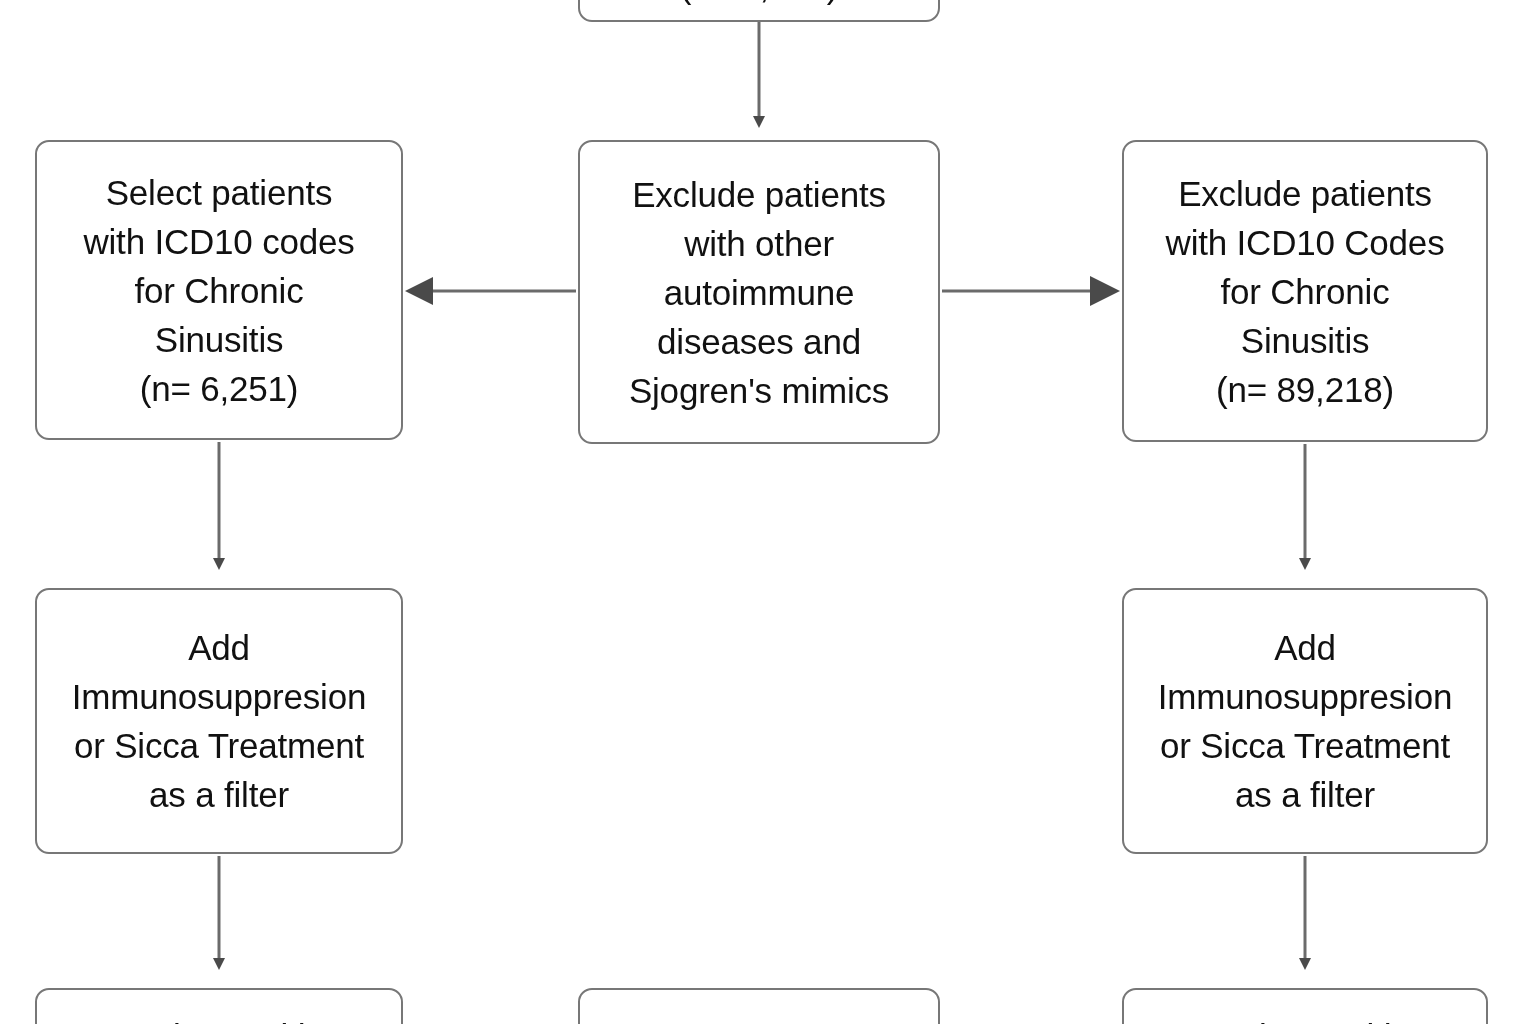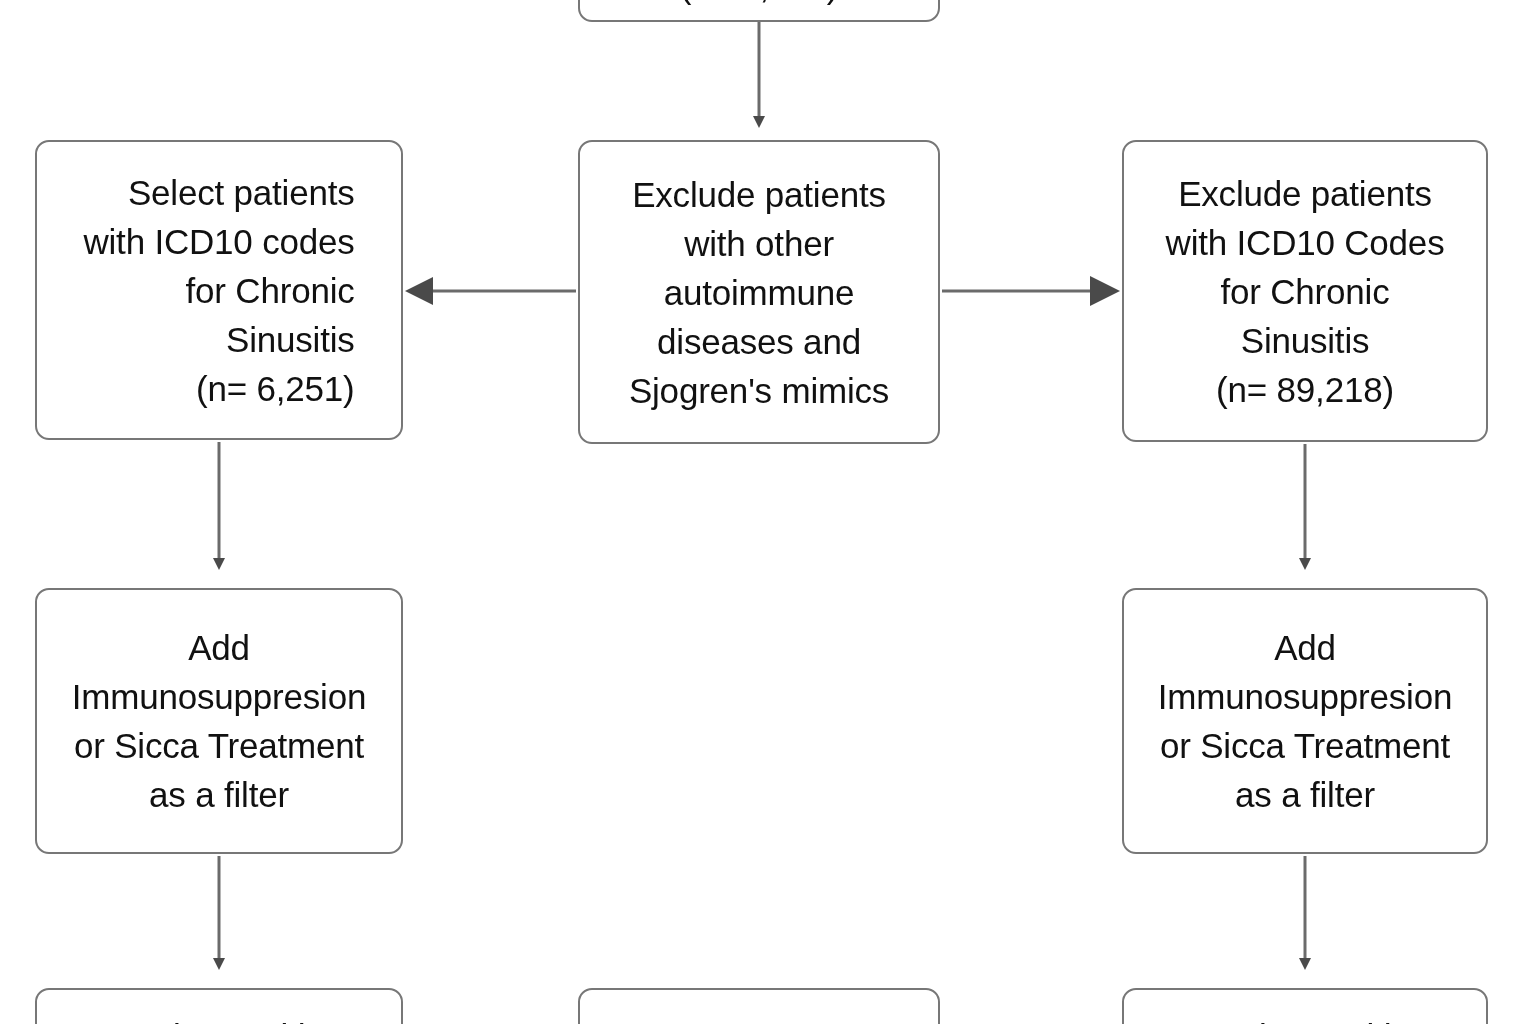--- a/index.html
+++ b/index.html
@@ -39,21 +39,21 @@
     position: absolute;
     left: 0;
     top: 0;
     width: 1520px;
     height: 1024px;
     z-index: 1;
     pointer-events: none;
   }
   
   #node-top      { left: 578px;  top: -88px;  width: 362px; height: 110px; }
-  #node-left-1   { left: 35px;   top: 140px;  width: 368px; height: 300px; text-align: right; }
+  #node-left-1   { left: 35px;   top: 140px;  width: 368px; height: 300px; }
   #node-center-1 { left: 578px;  top: 140px;  width: 362px; height: 304px; }
   #node-right-1  { left: 1122px; top: 140px;  width: 366px; height: 302px; }
   #node-left-2   { left: 35px;   top: 588px;  width: 368px; height: 266px; }
   #node-right-2  { left: 1122px; top: 588px;  width: 366px; height: 266px; }
   #node-left-3   { left: 35px;   top: 988px;  width: 368px; height: 190px; }
   #node-center-3 { left: 578px;  top: 988px;  width: 362px; height: 190px; }
   #node-right-3  { left: 1122px; top: 988px;  width: 366px; height: 190px; }
 
   #node-left-3, #node-center-3, #node-right-3 {
     align-items: flex-start;

